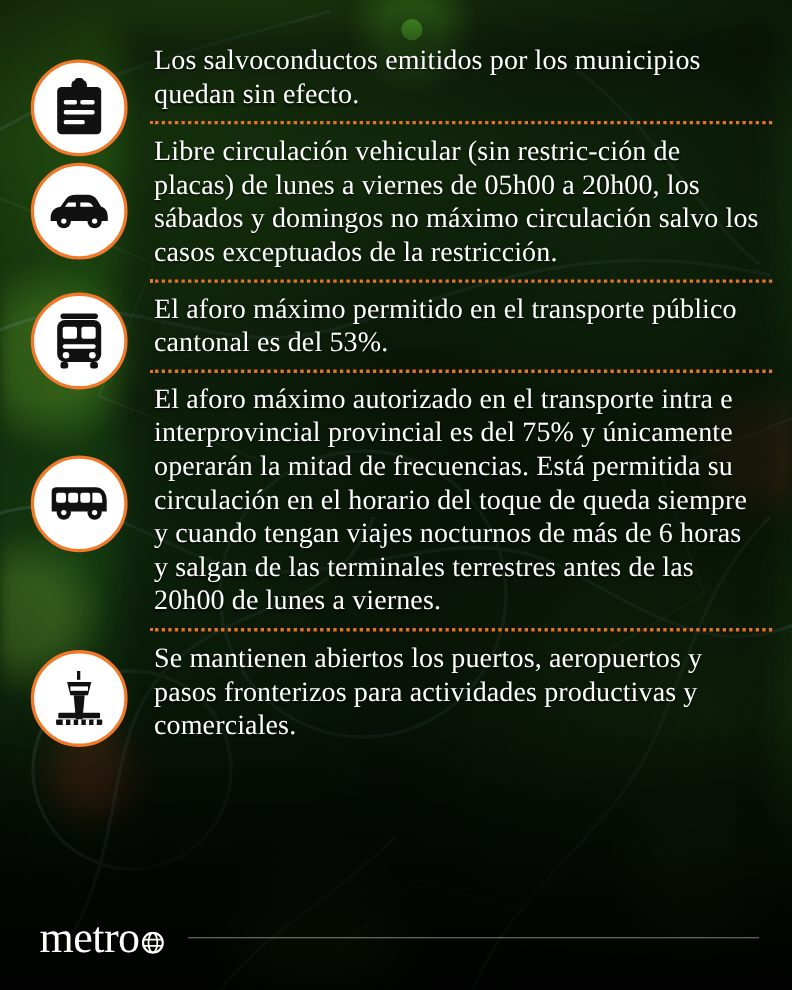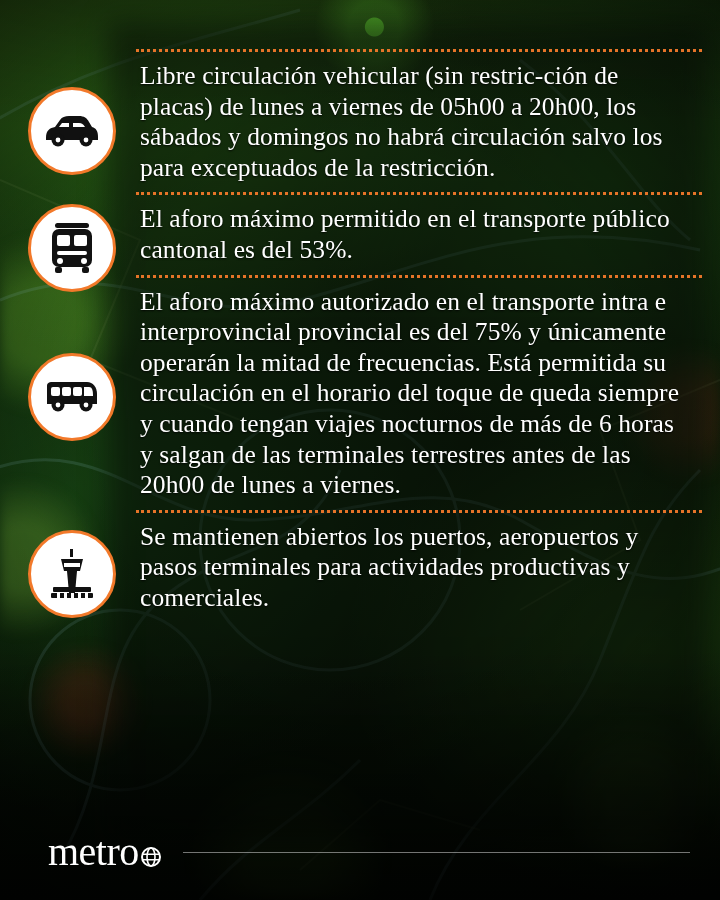--- a/index.html
+++ b/index.html
@@ -118,21 +118,21 @@
   .row-1 { margin-top: 0px; }
   .row-1 .icon-badge { top: 14px; }
   .row-2 .icon-badge { top: 26px; }
   .row-3 .icon-badge { top: 0px; }
   .row-4 .icon-badge { top: 66px; }
   .row-5 .icon-badge { top: 8px; }
 
   
   .footer {
     position: absolute;
-    left: 12px; right: 0; bottom: 0;
+    left: 0; right: 0; bottom: 0;
     height: 96px;
     display: flex;
     align-items: center;
     padding-left: 36px;
   }
   .brand {
     display: flex;
     align-items: flex-end;
     gap: 2px;
   }
@@ -178,39 +178,57 @@
       <path d="M720 380 L 600 430 L 640 540 L 520 610"></path>
       <path d="M300 870 L 380 800 L 480 830"></path>
     </g>
   </svg>
   <div class="bg-panel"></div>
   <div class="bg-layer bg-vignette"></div>
 
   <div class="content">
     <div class="rows">
 
+      <div class="row row-1">
+        <div class="icon-cell">
+          <div class="icon-badge">
+            <svg width="50" height="54" viewBox="0 0 50 54" aria-hidden="true">
+              <rect x="5" y="8" width="40" height="43" rx="4" fill="#111"></rect>
+              <rect x="18" y="2" width="14" height="11" rx="4" fill="#111"></rect>
+              <rect x="21" y="0" width="8" height="7" rx="3" fill="#111"></rect>
+              <rect x="11" y="20" width="12" height="4" rx="1.5" fill="#fff"></rect>
+              <rect x="26" y="20" width="13" height="4" rx="1.5" fill="#fff"></rect>
+              <rect x="11" y="29" width="28" height="4" rx="1.5" fill="#fff"></rect>
+              <rect x="11" y="38" width="19" height="4" rx="1.5" fill="#fff"></rect>
+            </svg>
+          </div>
+        </div>
+        <div class="text-cell">
+          <p class="para">Los salvoconductos emitidos por los municipios quedan sin efecto.</p>
+        </div>
+      </div>
 
       <div class="divider"></div>
 
       <div class="row row-2">
         <div class="icon-cell">
           <div class="icon-badge">
             <svg width="58" height="34" viewBox="0 0 58 34" aria-hidden="true">
               <path d="M3 24 C3 16 7 14 12 13 L17 6 C19 3 22 2 26 2 L36 2 C41 2 44 4 46 8 L49 13 C53 14 55 17 55 23 L55 26 L3 26 Z" fill="#111"></path>
               <path d="M19 9 L26 9 L26 13 L16 13 Z" fill="#fff"></path>
               <path d="M30 9 L36 9 C39 9 40 10 42 13 L30 13 Z" fill="#fff"></path>
               <circle cx="15" cy="26" r="6.5" fill="#111"></circle>
               <circle cx="43" cy="26" r="6.5" fill="#111"></circle>
               <circle cx="15" cy="26" r="2.4" fill="#fff"></circle>
               <circle cx="43" cy="26" r="2.4" fill="#fff"></circle>
             </svg>
           </div>
         </div>
         <div class="text-cell">
-          <p class="para">Libre circulación vehicular (sin restric-ción de placas) de lunes a viernes de 05h00 a 20h00, los sábados y domingos no habrá circulación salvo los para exceptuados de la restricción.</p>
+          <p class="para">Libre circulación vehicular (sin restric-ción de placas) de lunes a viernes de 05h00 a 20h00, los sábados y domingos no máximo circulación salvo los casos exceptuados de la restricción.</p>
         </div>
       </div>
 
       <div class="divider"></div>
 
       <div class="row row-3">
         <div class="icon-cell">
           <div class="icon-badge">
             <svg width="46" height="52" viewBox="0 0 46 52" aria-hidden="true">
               <rect x="6" y="1" width="34" height="5" rx="2.5" fill="#111"></rect>
@@ -267,21 +285,21 @@
               <rect x="6" y="44" width="42" height="5" rx="1" fill="#111"></rect>
               <rect x="12" y="44" width="3" height="5" fill="#fff"></rect>
               <rect x="19" y="44" width="3" height="5" fill="#fff"></rect>
               <rect x="26" y="44" width="3" height="5" fill="#fff"></rect>
               <rect x="33" y="44" width="3" height="5" fill="#fff"></rect>
               <rect x="40" y="44" width="3" height="5" fill="#fff"></rect>
             </svg>
           </div>
         </div>
         <div class="text-cell">
-          <p class="para">Se mantienen abiertos los puertos, aeropuertos y pasos terminales para actividades productivas y comerciales.</p>
+          <p class="para">Se mantienen abiertos los puertos, aeropuertos y pasos fronterizos para actividades productivas y comerciales.</p>
         </div>
       </div>
 
     </div>
 
     <div class="footer">
       <div class="brand">
         <span class="brand-word">metro</span>
         <svg class="brand-globe" viewBox="0 0 20 20">
           <circle cx="10" cy="10" r="9" fill="none" stroke="#ffffff" stroke-width="2"></circle>

